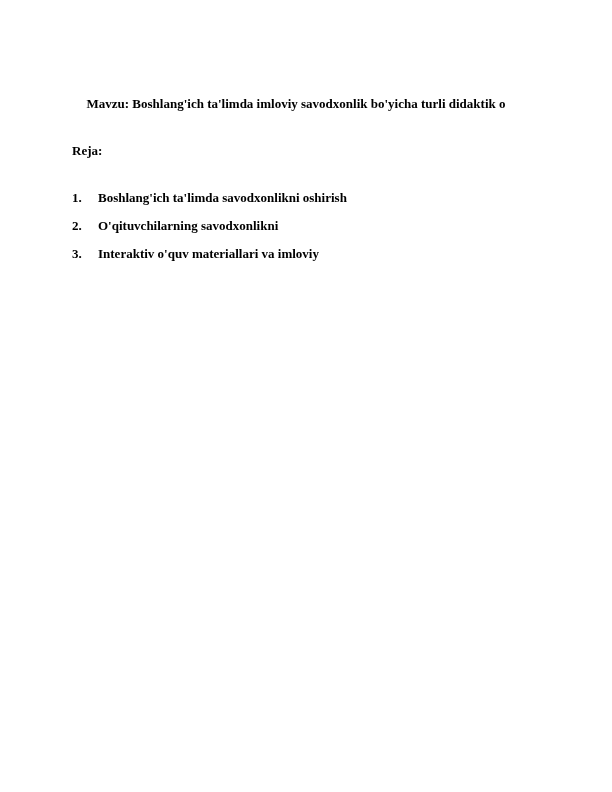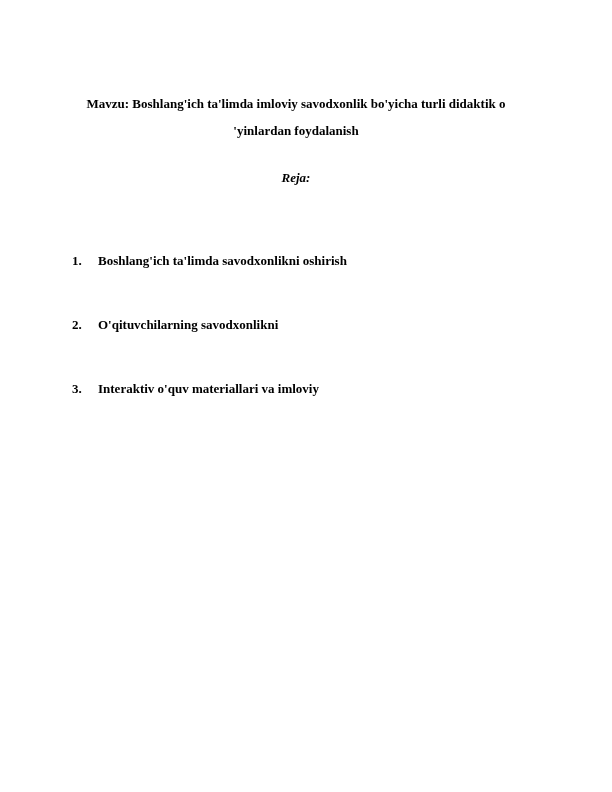--- a/index.html
+++ b/index.html
@@ -20,52 +20,48 @@
   .doc-title {
     text-align: center;
     font-size: 13px;
   }
   .doc-title .title-line {
     line-height: 27px;
     white-space: nowrap;
   }
   .reja-heading {
     margin-top: 20px;
-    text-align: center;
     font-size: 13px;
     line-height: 27px;
-    font-style: italic;
   }
   .plan-list {
     margin-top: 20px;
     list-style: none;
   }
   .plan-list li {
     display: flex;
     align-items: baseline;
     font-size: 13px;
     line-height: 28px;
   }
   .plan-list .num {
     width: 26px;
     flex: 0 0 26px;
   }
   .plan-list .txt {
     flex: 1;
-    margin-top: 36px;
   }
 </style>
 </head>
 <body>
 
 <div class="page">
 
   <div class="doc-title">
     <div class="title-line">Mavzu: Boshlang'ich ta'limda imloviy savodxonlik bo'yicha turli didaktik o</div>
-    <div class="title-line">'yinlardan foydalanish</div>
   </div>
 
   <div class="reja-heading">Reja:</div>
 
   <ol class="plan-list">
     <li>
       <span class="num">1.</span>
       <span class="txt">Boshlang'ich ta'limda savodxonlikni oshirish</span>
     </li>
     <li>

